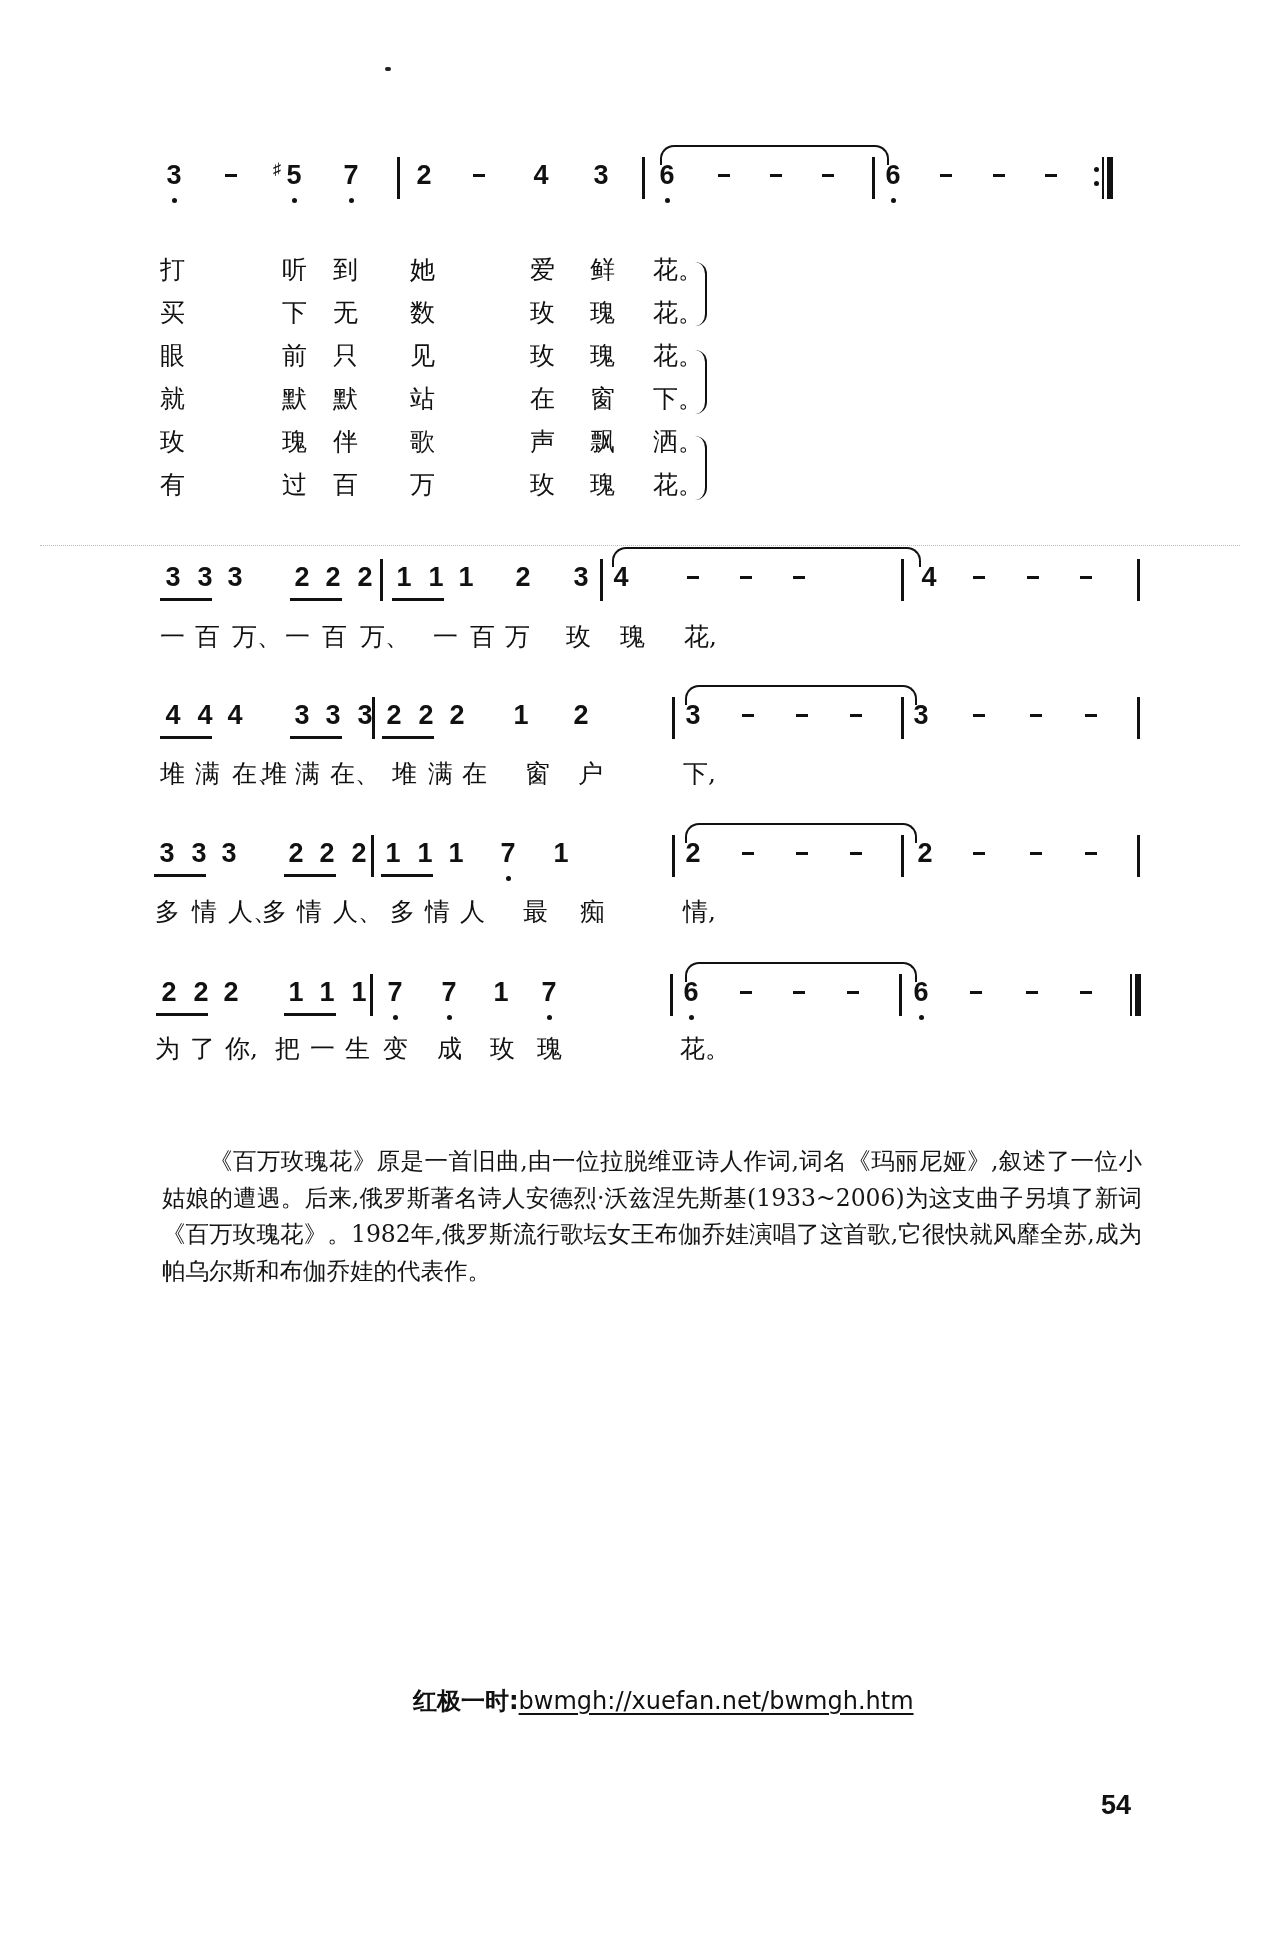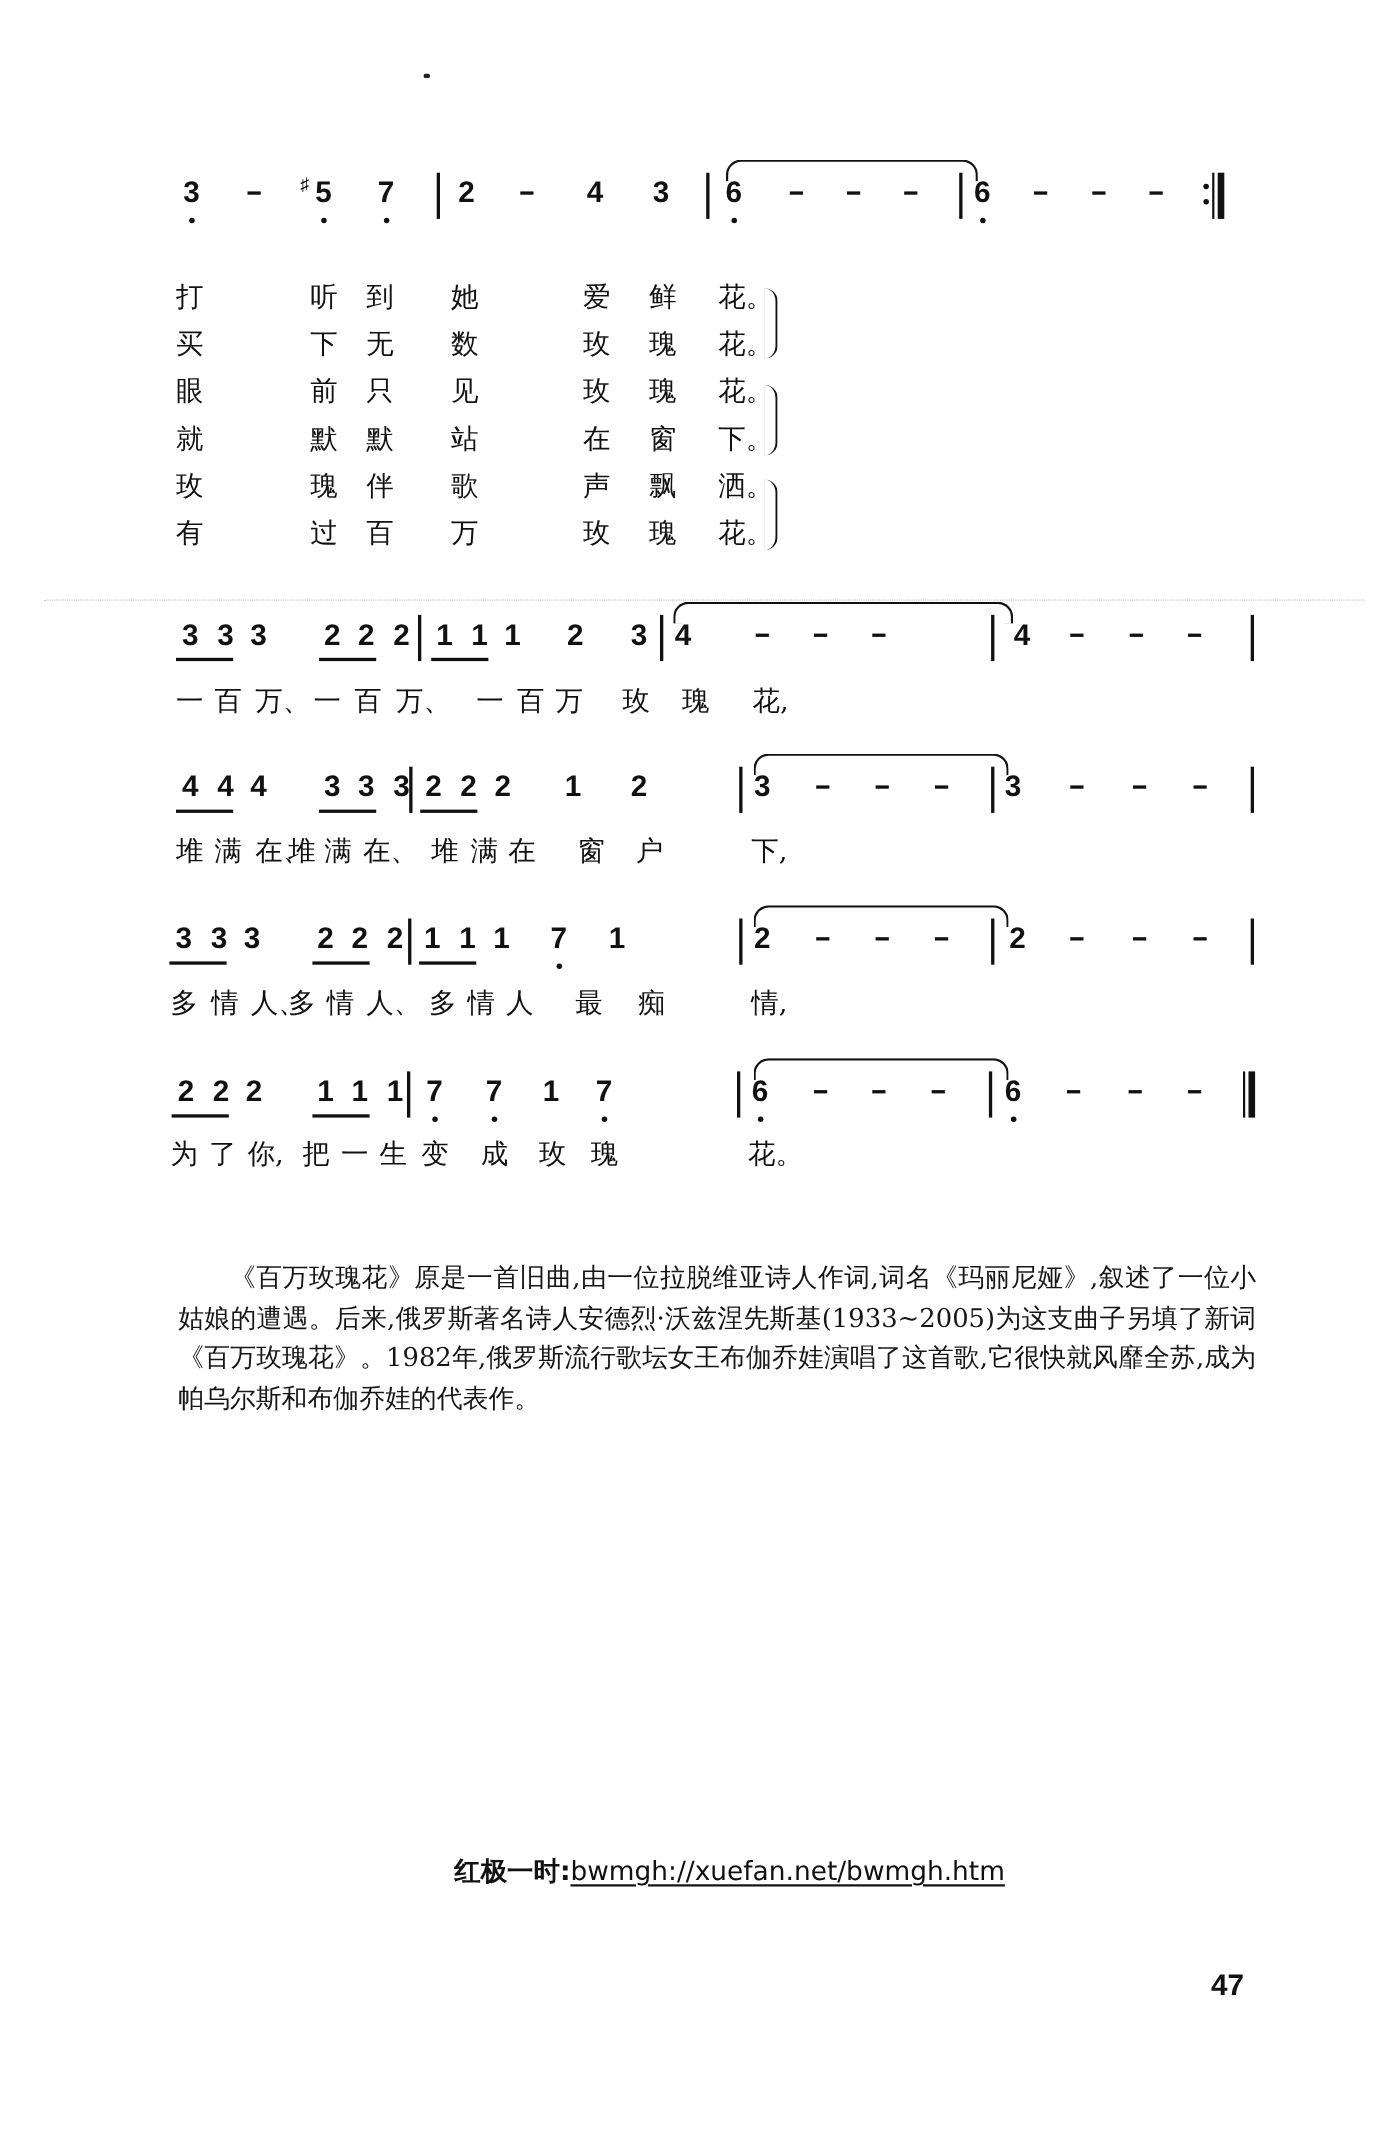--- a/index.html
+++ b/index.html
@@ -304,21 +304,21 @@
     <span class="ly" style="left:310px;">一</span>
     <span class="ly" style="left:345px;">生</span>
     <span class="ly" style="left:383px;">变</span>
     <span class="ly" style="left:437px;">成</span>
     <span class="ly" style="left:490px;">玫</span>
     <span class="ly" style="left:537px;">瑰</span>
     <span class="ly" style="left:680px;">花。</span>
   </div>
 
   <div class="prose">
-    <p>《百万玫瑰花》原是一首旧曲,由一位拉脱维亚诗人作词,词名《玛丽尼娅》,叙述了一位小姑娘的遭遇。后来,俄罗斯著名诗人安德烈·沃兹涅先斯基(1933~2005)为这支曲子另填了新词《百万玫瑰花》。1982年,俄罗斯流行歌坛女王布伽乔娃演唱了这首歌,它很快就风靡全苏,成为帕乌尔斯和布伽乔娃的代表作。</p>
+    <p>《百万玫瑰花》原是一首旧曲,由一位拉脱维亚诗人作词,词名《玛丽尼娅》,叙述了一位小姑娘的遭遇。后来,俄罗斯著名诗人安德烈·沃兹涅先斯基(1933~2006)为这支曲子另填了新词《百万玫瑰花》。1982年,俄罗斯流行歌坛女王布伽乔娃演唱了这首歌,它很快就风靡全苏,成为帕乌尔斯和布伽乔娃的代表作。</p>
   </div>
 
   <div class="video-line">
     <span>红极一时:</span><span class="link">bwmgh://xuefan.net/bwmgh.htm</span>
   </div>
 
-  <div class="page-number">47</div>
+  <div class="page-number">54</div>
 </div>
 
 </body></html>

